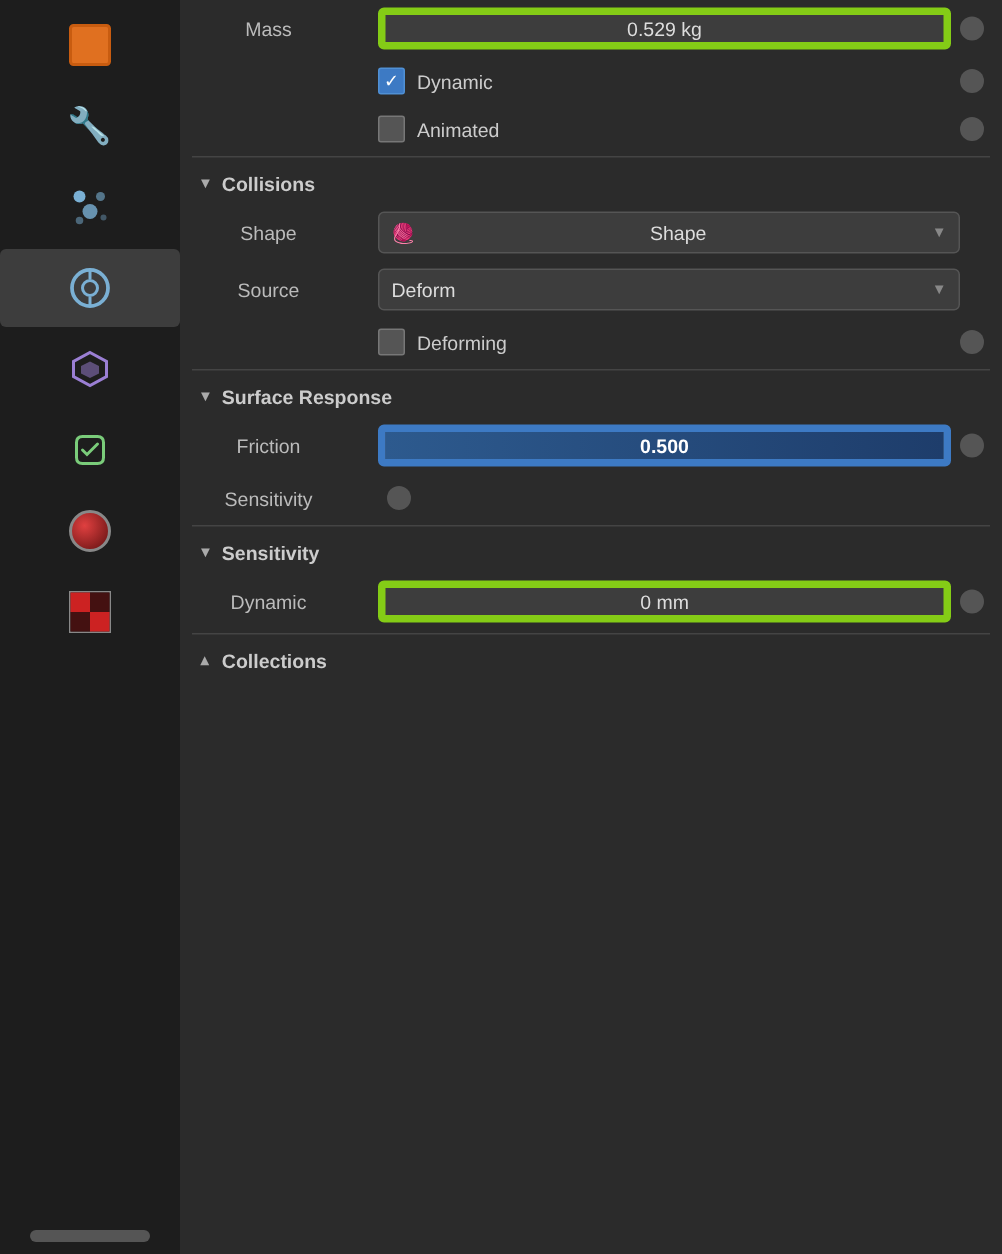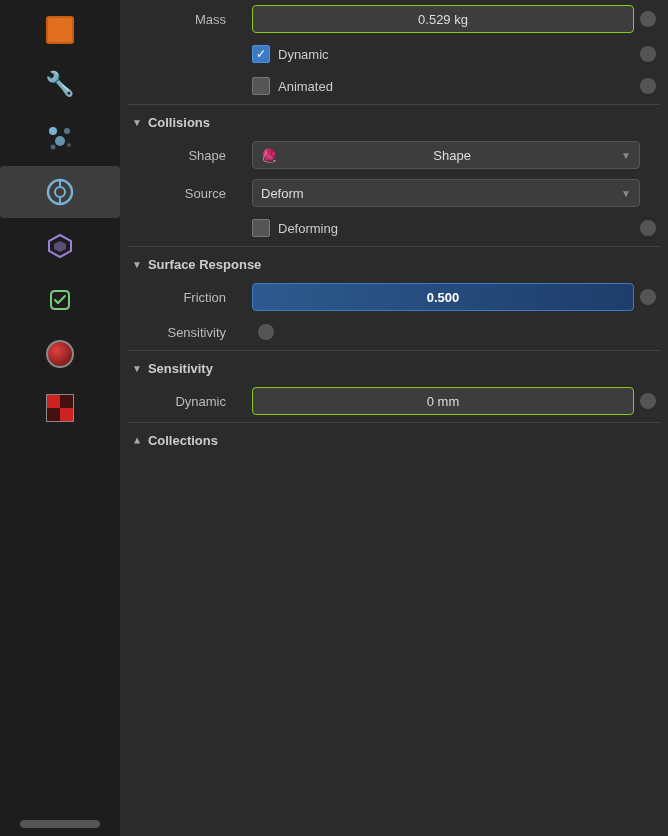--- a/index.html
+++ b/index.html
@@ -81,41 +81,41 @@
 
     
     .prop-row {
       display: flex;
       align-items: center;
       padding: 5px 4px;
       min-height: 32px;
     }
     .prop-label {
       flex: 0 0 120px;
-      text-align: right;
+      text-align: center;
       padding-right: 26px;
       color: #bbb;
       font-size: 13px;
     }
     .prop-value {
       flex: 1;
     }
     .prop-dot {
       width: 16px;
       height: 16px;
       border-radius: 50%;
       background: #555;
       margin-left: 6px;
       flex-shrink: 0;
     }
 
     
     .input-field {
       background: #3d3d3d;
-      border: 1px solid #84cc16;
+      border: 5px solid #84cc16;
       border-radius: 4px;
       color: #ddd;
       font-size: 13px;
       padding: 4px 8px;
       width: 100%;
       text-align: center;
       height: 28px;
       display: flex;
       align-items: center;
       justify-content: center;

